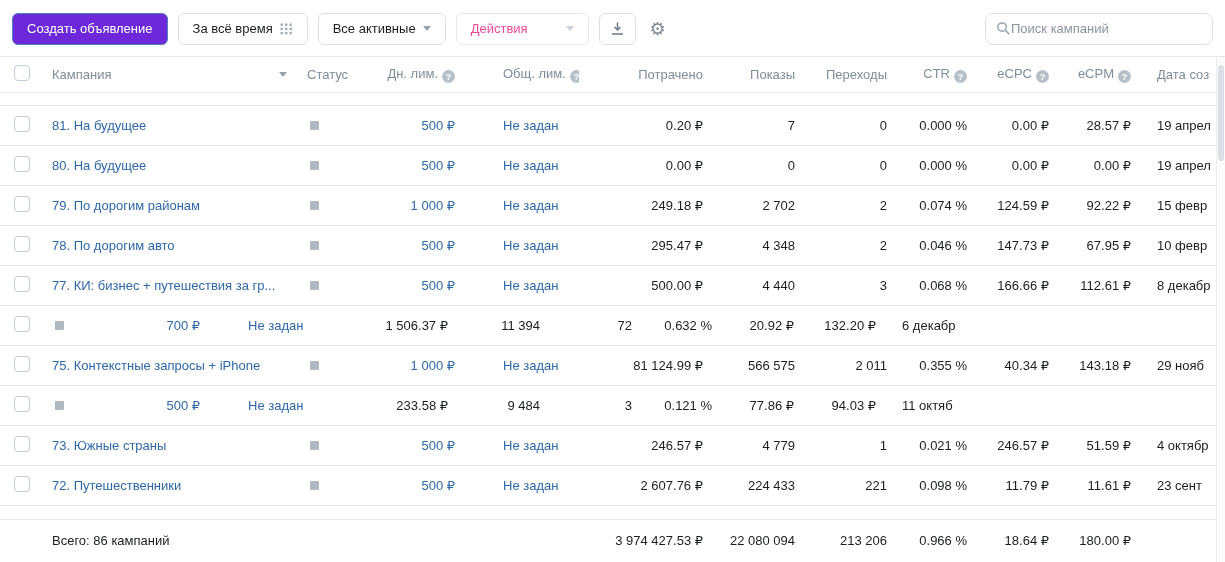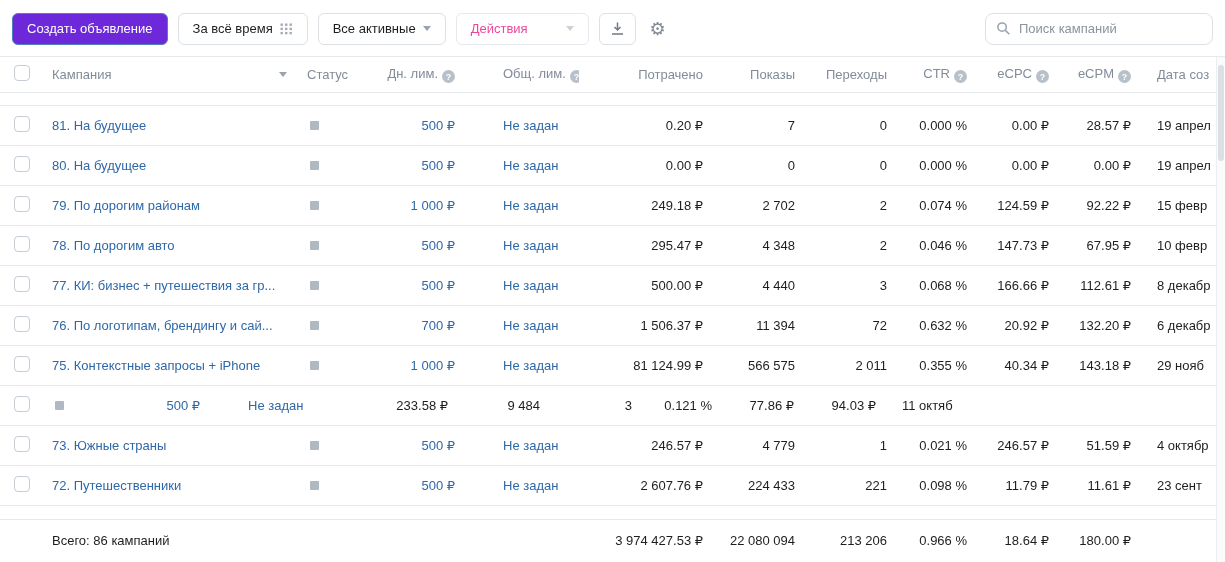--- a/index.html
+++ b/index.html
@@ -12,21 +12,21 @@
     border:1px solid #dce1e6; border-radius:6px; background:#fff; font-size:13px; color:#1c1e21;
     cursor:pointer; white-space:nowrap; }
   .btn-primary { background:#6d28d9; border:1px solid #5181b8; color:#fff; }
   .btn-disabled { color:#ec4899; border-color:#e5e9ed; cursor:default;gap:38px; }
   .btn-iconbox { padding:0 10px; }
   .btn-bare { border:none; background:transparent; padding:0 4px; font-size:18px; color:#818a94; cursor:pointer; }
   .caret { width:0; height:0; border-left:4px solid transparent; border-right:4px solid transparent;
     border-top:5px solid #99a2ad; display:inline-block; }
   .caret.dis { border-top-color:#ccd2d8; }
   .search { margin-left:auto; width:228px; height:32px; border:1px solid #dce1e6; border-radius:8px;
-    display:flex; align-items:center; gap:8px; padding:0 10px; background:#fff; }
+    display:flex; align-items:center; gap:0; padding:0 10px; background:#fff; }
   .search input { border:none; outline:none; flex:1; font-size:13px; font-family:inherit; color:#1c1e21; min-width:0; background:transparent; }
   .search input::placeholder { color:#8b939e; }
 
   
   .table { position:relative; border-top:1px solid #e7e8ec; height:506px; }
   .thead { display:flex; align-items:center; height:36px; border-bottom:1px solid #e7e8ec; color:#818c99; }
   .cell { padding:0 8px; white-space:nowrap; overflow:hidden; flex-shrink:0; }
   .c-check  { width:44px; padding-left:14px; }
   .c-name   { flex:1 1 auto; min-width:0; display:flex; align-items:center; }
   .c-status { width:54px; }
@@ -211,23 +211,20 @@
         <div class="cell c-spent num">500.00 ₽</div>
         <div class="cell c-imp num">4 440</div>
         <div class="cell c-clicks num">3</div>
         <div class="cell c-ctr num">0.068 %</div>
         <div class="cell c-ecpc num">166.66 ₽</div>
         <div class="cell c-ecpm num">112.61 ₽</div>
         <div class="cell c-date num">8 декабр</div>
       </div>
       <div class="row">
         <div class="cell c-check"><span class="checkbox"></span></div>
-        <div class="cell c-name">
-          <span class="link">76. По логотипам, брендингу и сай...</span>
-        </div>
         <div class="cell c-status"><span class="status-sq"></span></div>
         <div class="cell c-daylim"><span class="plink">700 ₽</span></div>
         <div class="cell c-totlim"><span class="plink">Не задан</span></div>
         <div class="cell c-spent num">1 506.37 ₽</div>
         <div class="cell c-imp num">11 394</div>
         <div class="cell c-clicks num">72</div>
         <div class="cell c-ctr num">0.632 %</div>
         <div class="cell c-ecpc num">20.92 ₽</div>
         <div class="cell c-ecpm num">132.20 ₽</div>
         <div class="cell c-date num">6 декабр</div>

